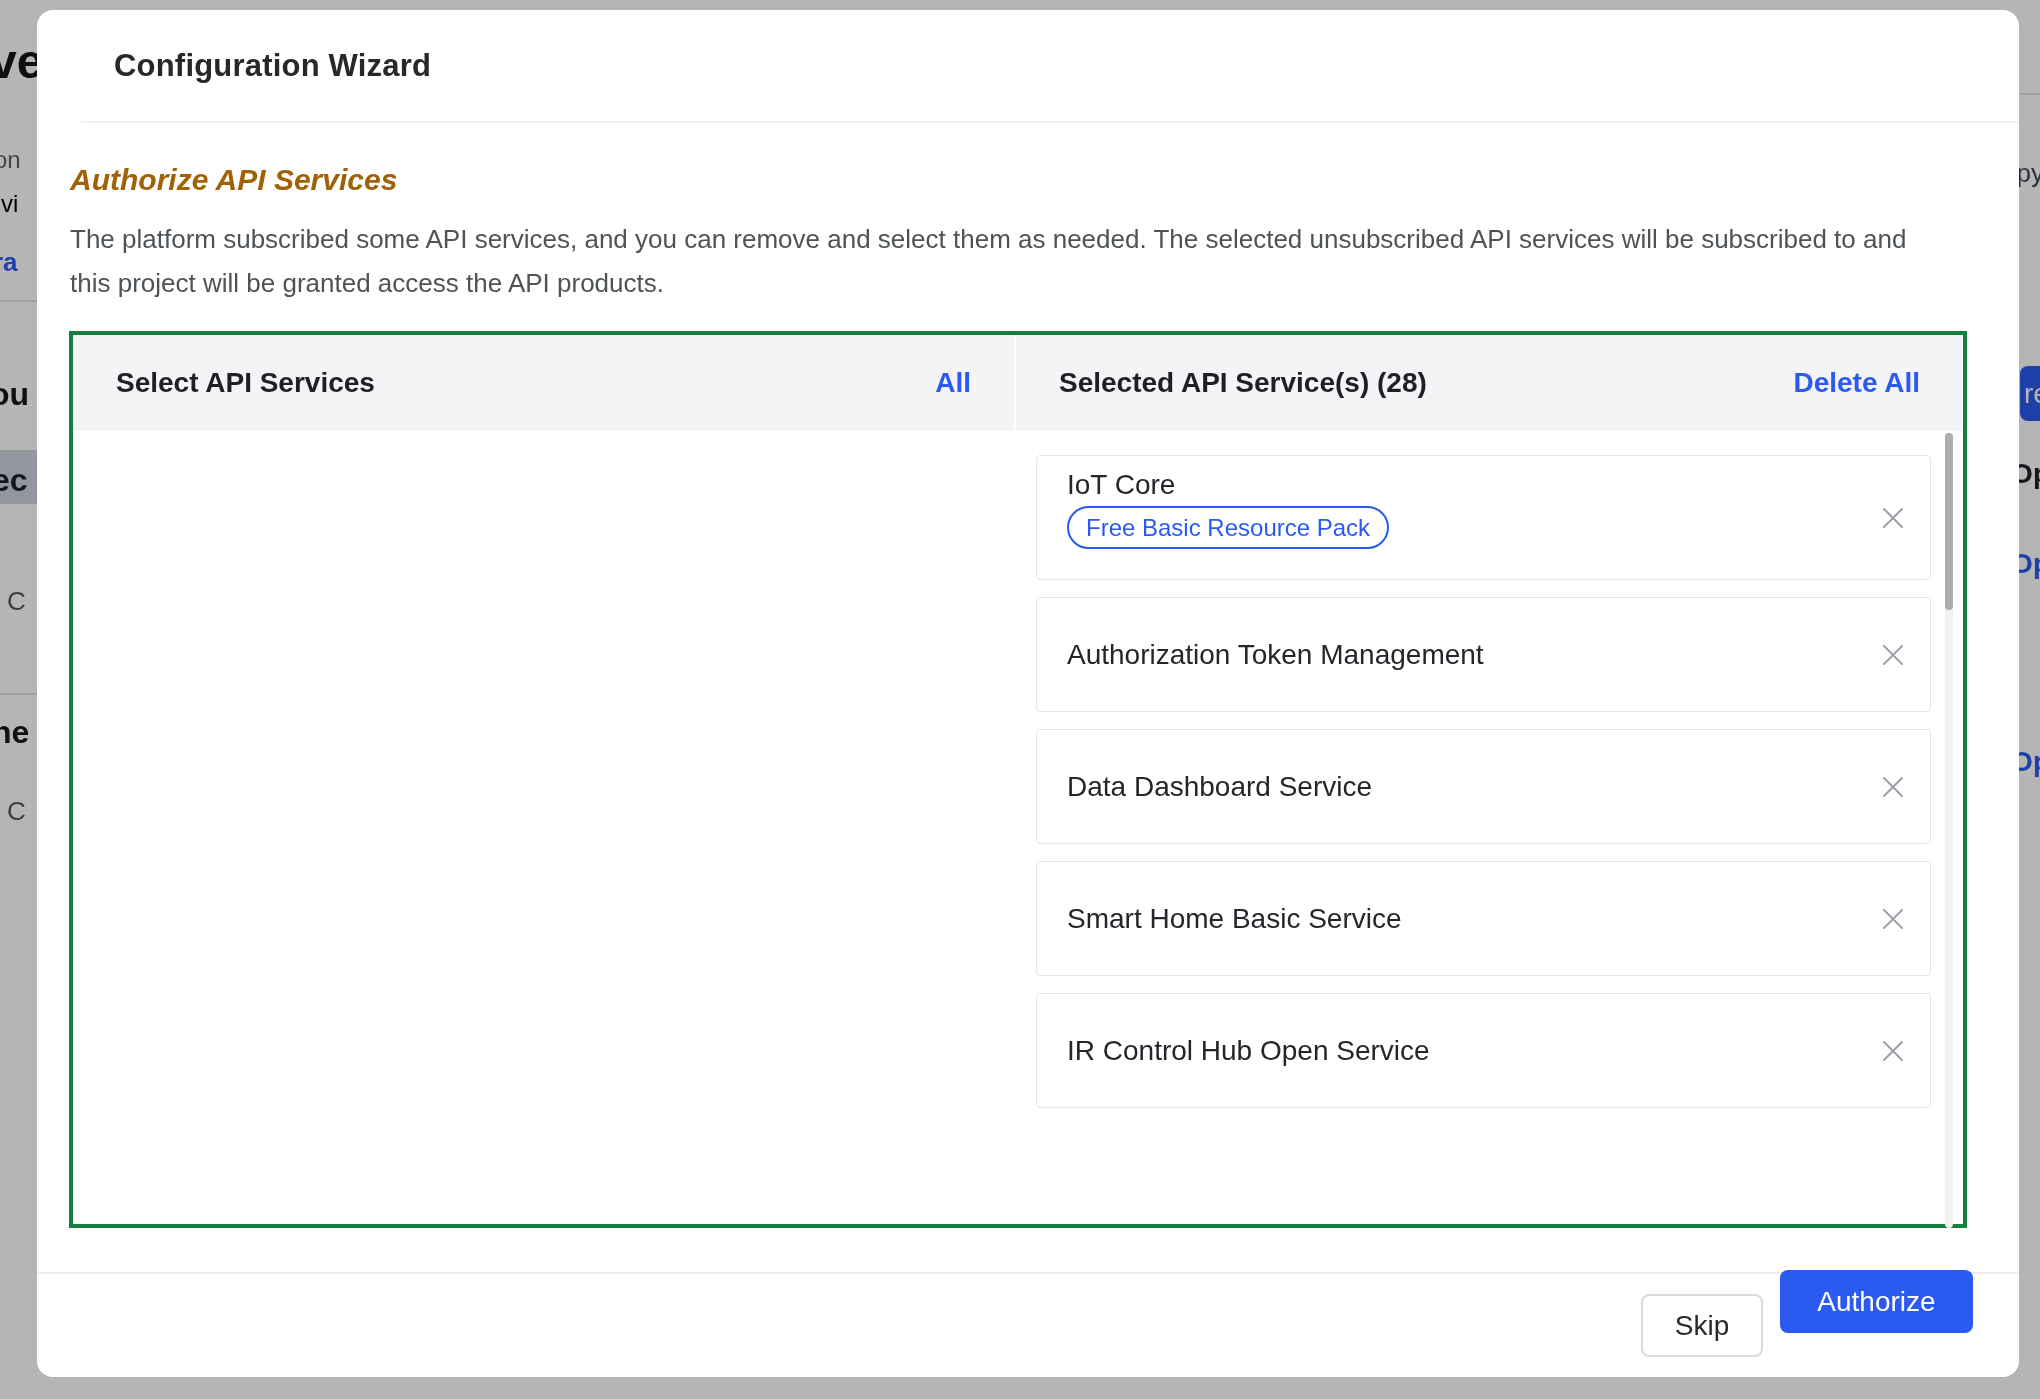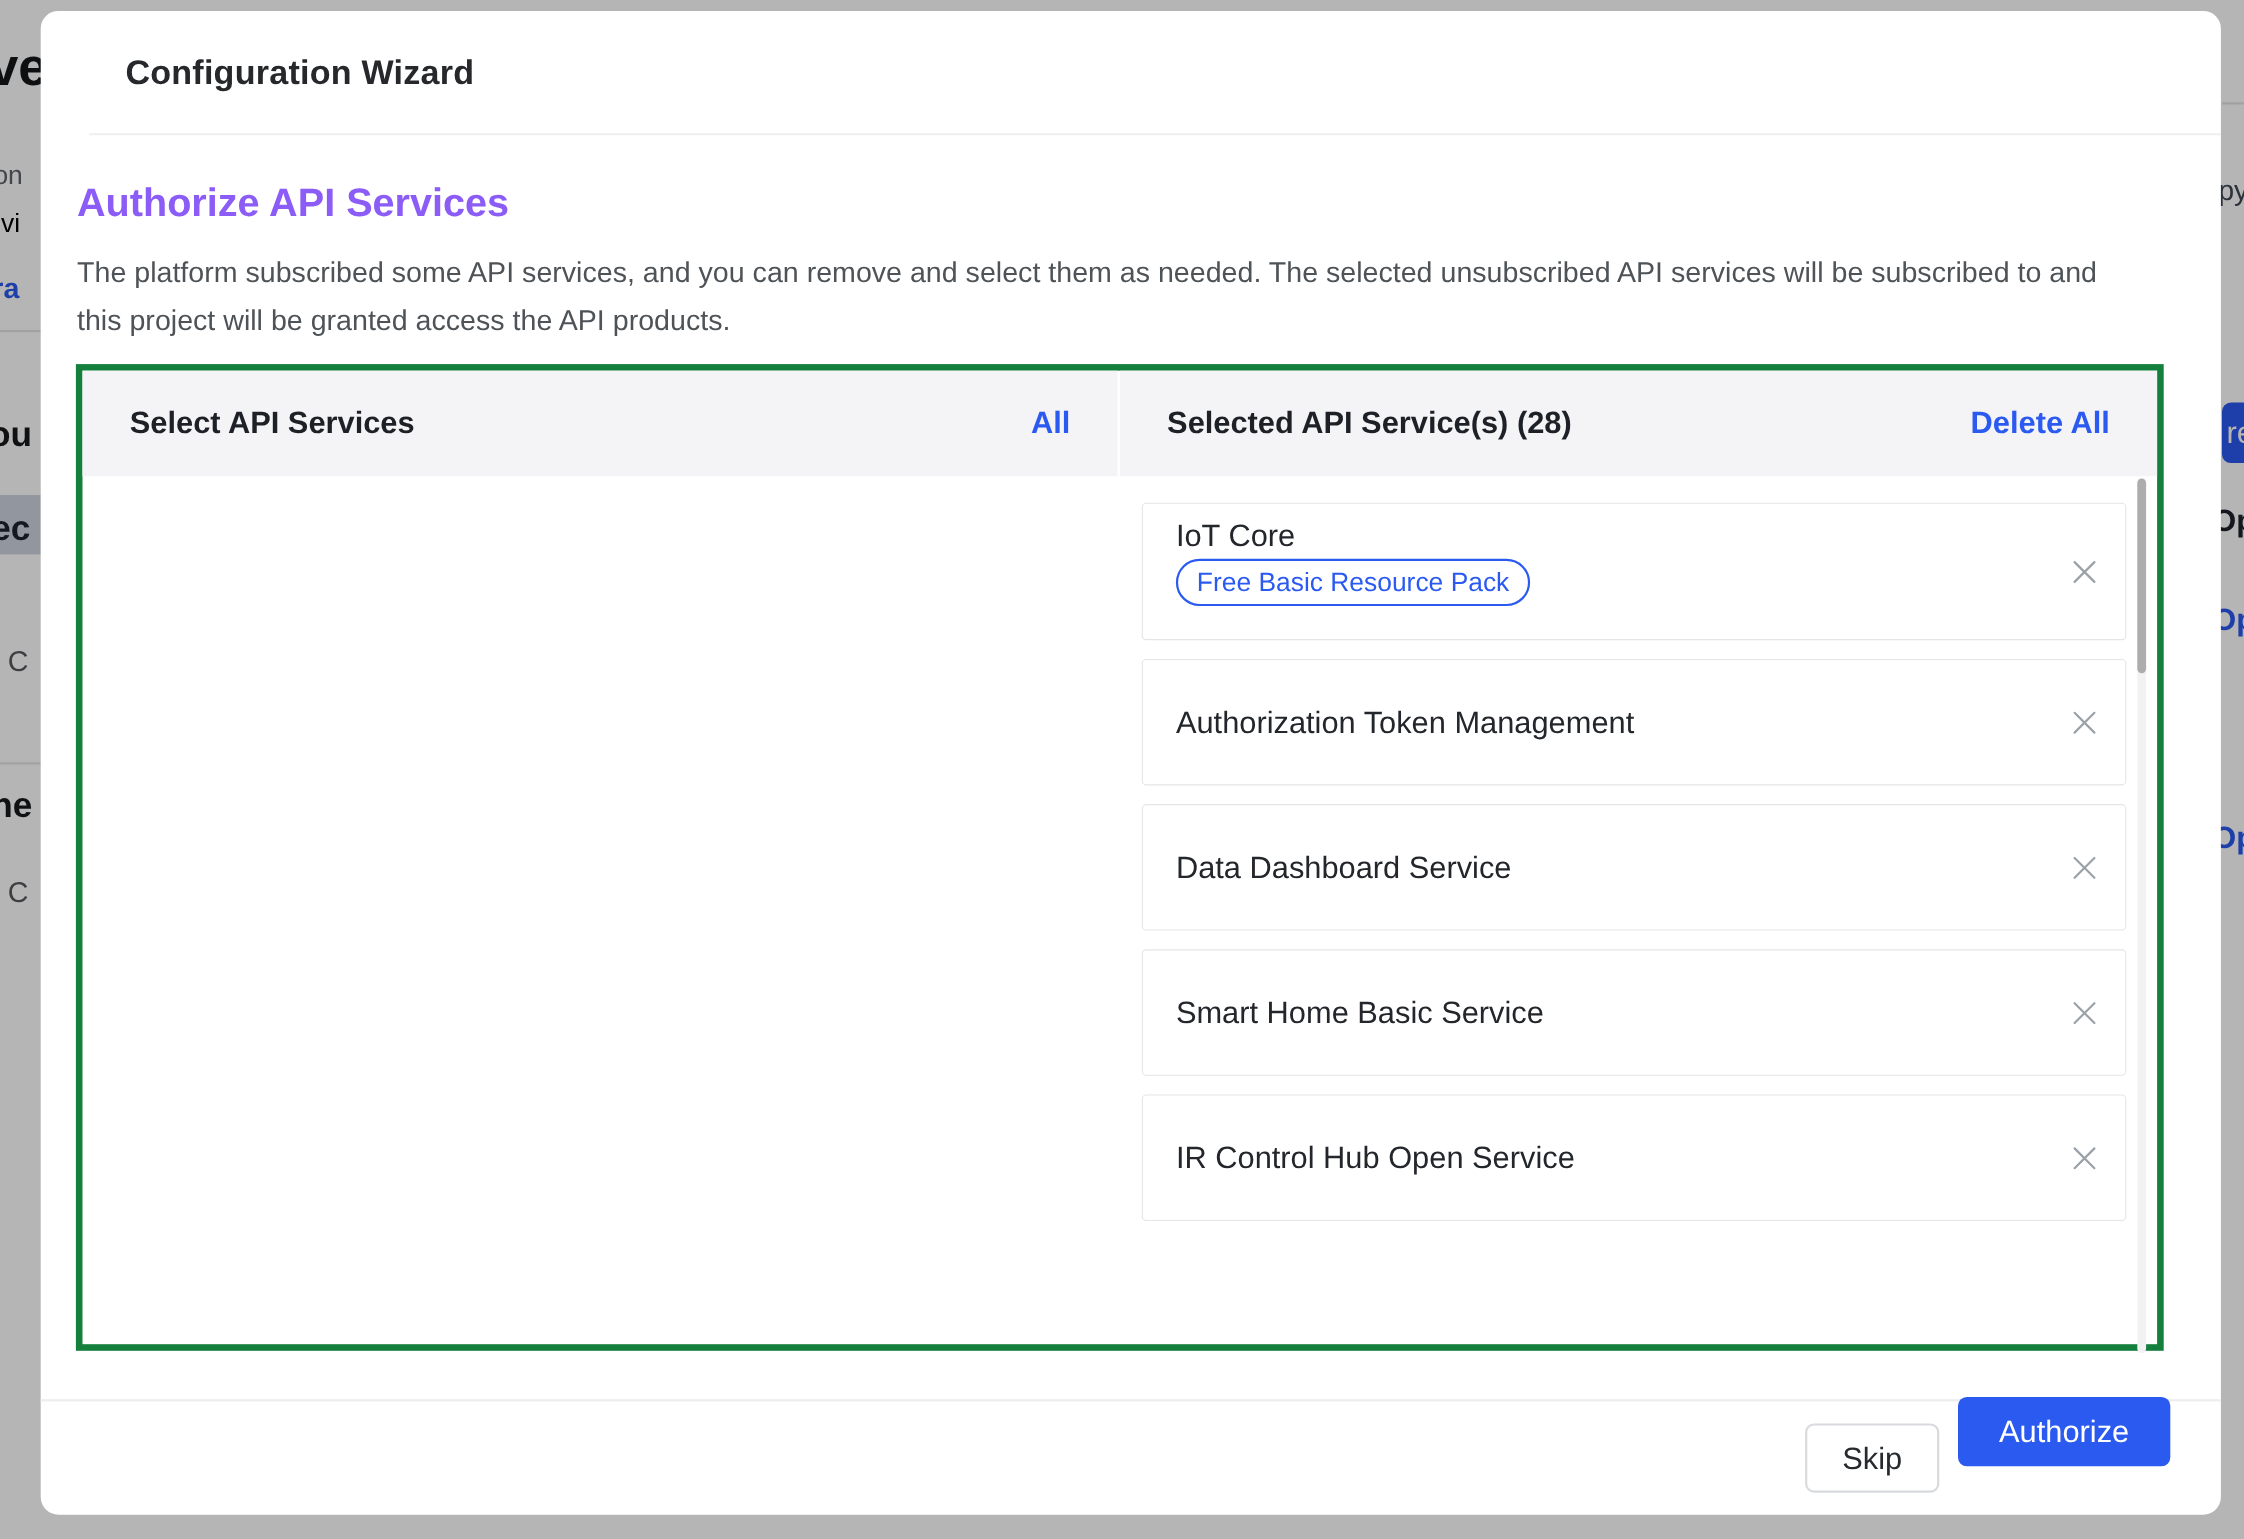--- a/index.html
+++ b/index.html
@@ -33,26 +33,26 @@
   .f-rline1{right:0;top:93px;width:20px;height:2px;background:#e3e3e5;}
   
   .overlay{position:absolute;inset:0;background:rgba(0,0,0,0.29);z-index:1;}
   
   .modal{
     position:absolute;left:37px;top:10px;width:1982px;height:1367px;
     background:#fff;border-radius:16px;z-index:2;box-sizing:border-box;
   }
   .modal-header{height:113px;border-bottom:2px solid #f0f0f1;display:flex;align-items:center;padding:0 33px;box-sizing:border-box;margin-left:44px;}
   .modal-title{font-size:31px;font-weight:700;color:#26282b;letter-spacing:.2px;}
-  .section-heading{margin:40px 33px 0 33px;font-size:36px;font-weight:700;color:#8b5cf6;}
+  .section-heading{margin:40px 33px 0 33px;font-size:30px;font-weight:700;color:#a16207;font-style:italic;}
   .section-desc{margin:20px 33px 0 33px;width:1858px;font-size:26px;line-height:44px;color:#4e5357;}
   
   .panel{
     position:absolute;left:32px;top:321px;width:1898px;height:897px;
-    border:6px solid #15803d;box-sizing:border-box;background:#fff;
+    border:4px solid #15803d;box-sizing:border-box;background:#fff;
   }
   .panel-headers{display:flex;height:96px;}
   .panel-head{background:#f4f4f6;display:flex;align-items:center;justify-content:space-between;
               padding:0 43px;box-sizing:border-box;}
   .panel-head.left{width:941px;}
   .panel-head.right{flex:1;margin-left:2px;}
   .panel-head-title{font-size:28px;font-weight:600;color:#1d2127;}
   .panel-link{font-size:28px;font-weight:600;color:#2b5af0;cursor:pointer;text-decoration:none;}
   .panel-body{position:relative;height:799px;overflow:hidden;}
   .selected-col{position:absolute;left:963px;top:24px;width:895px;}

